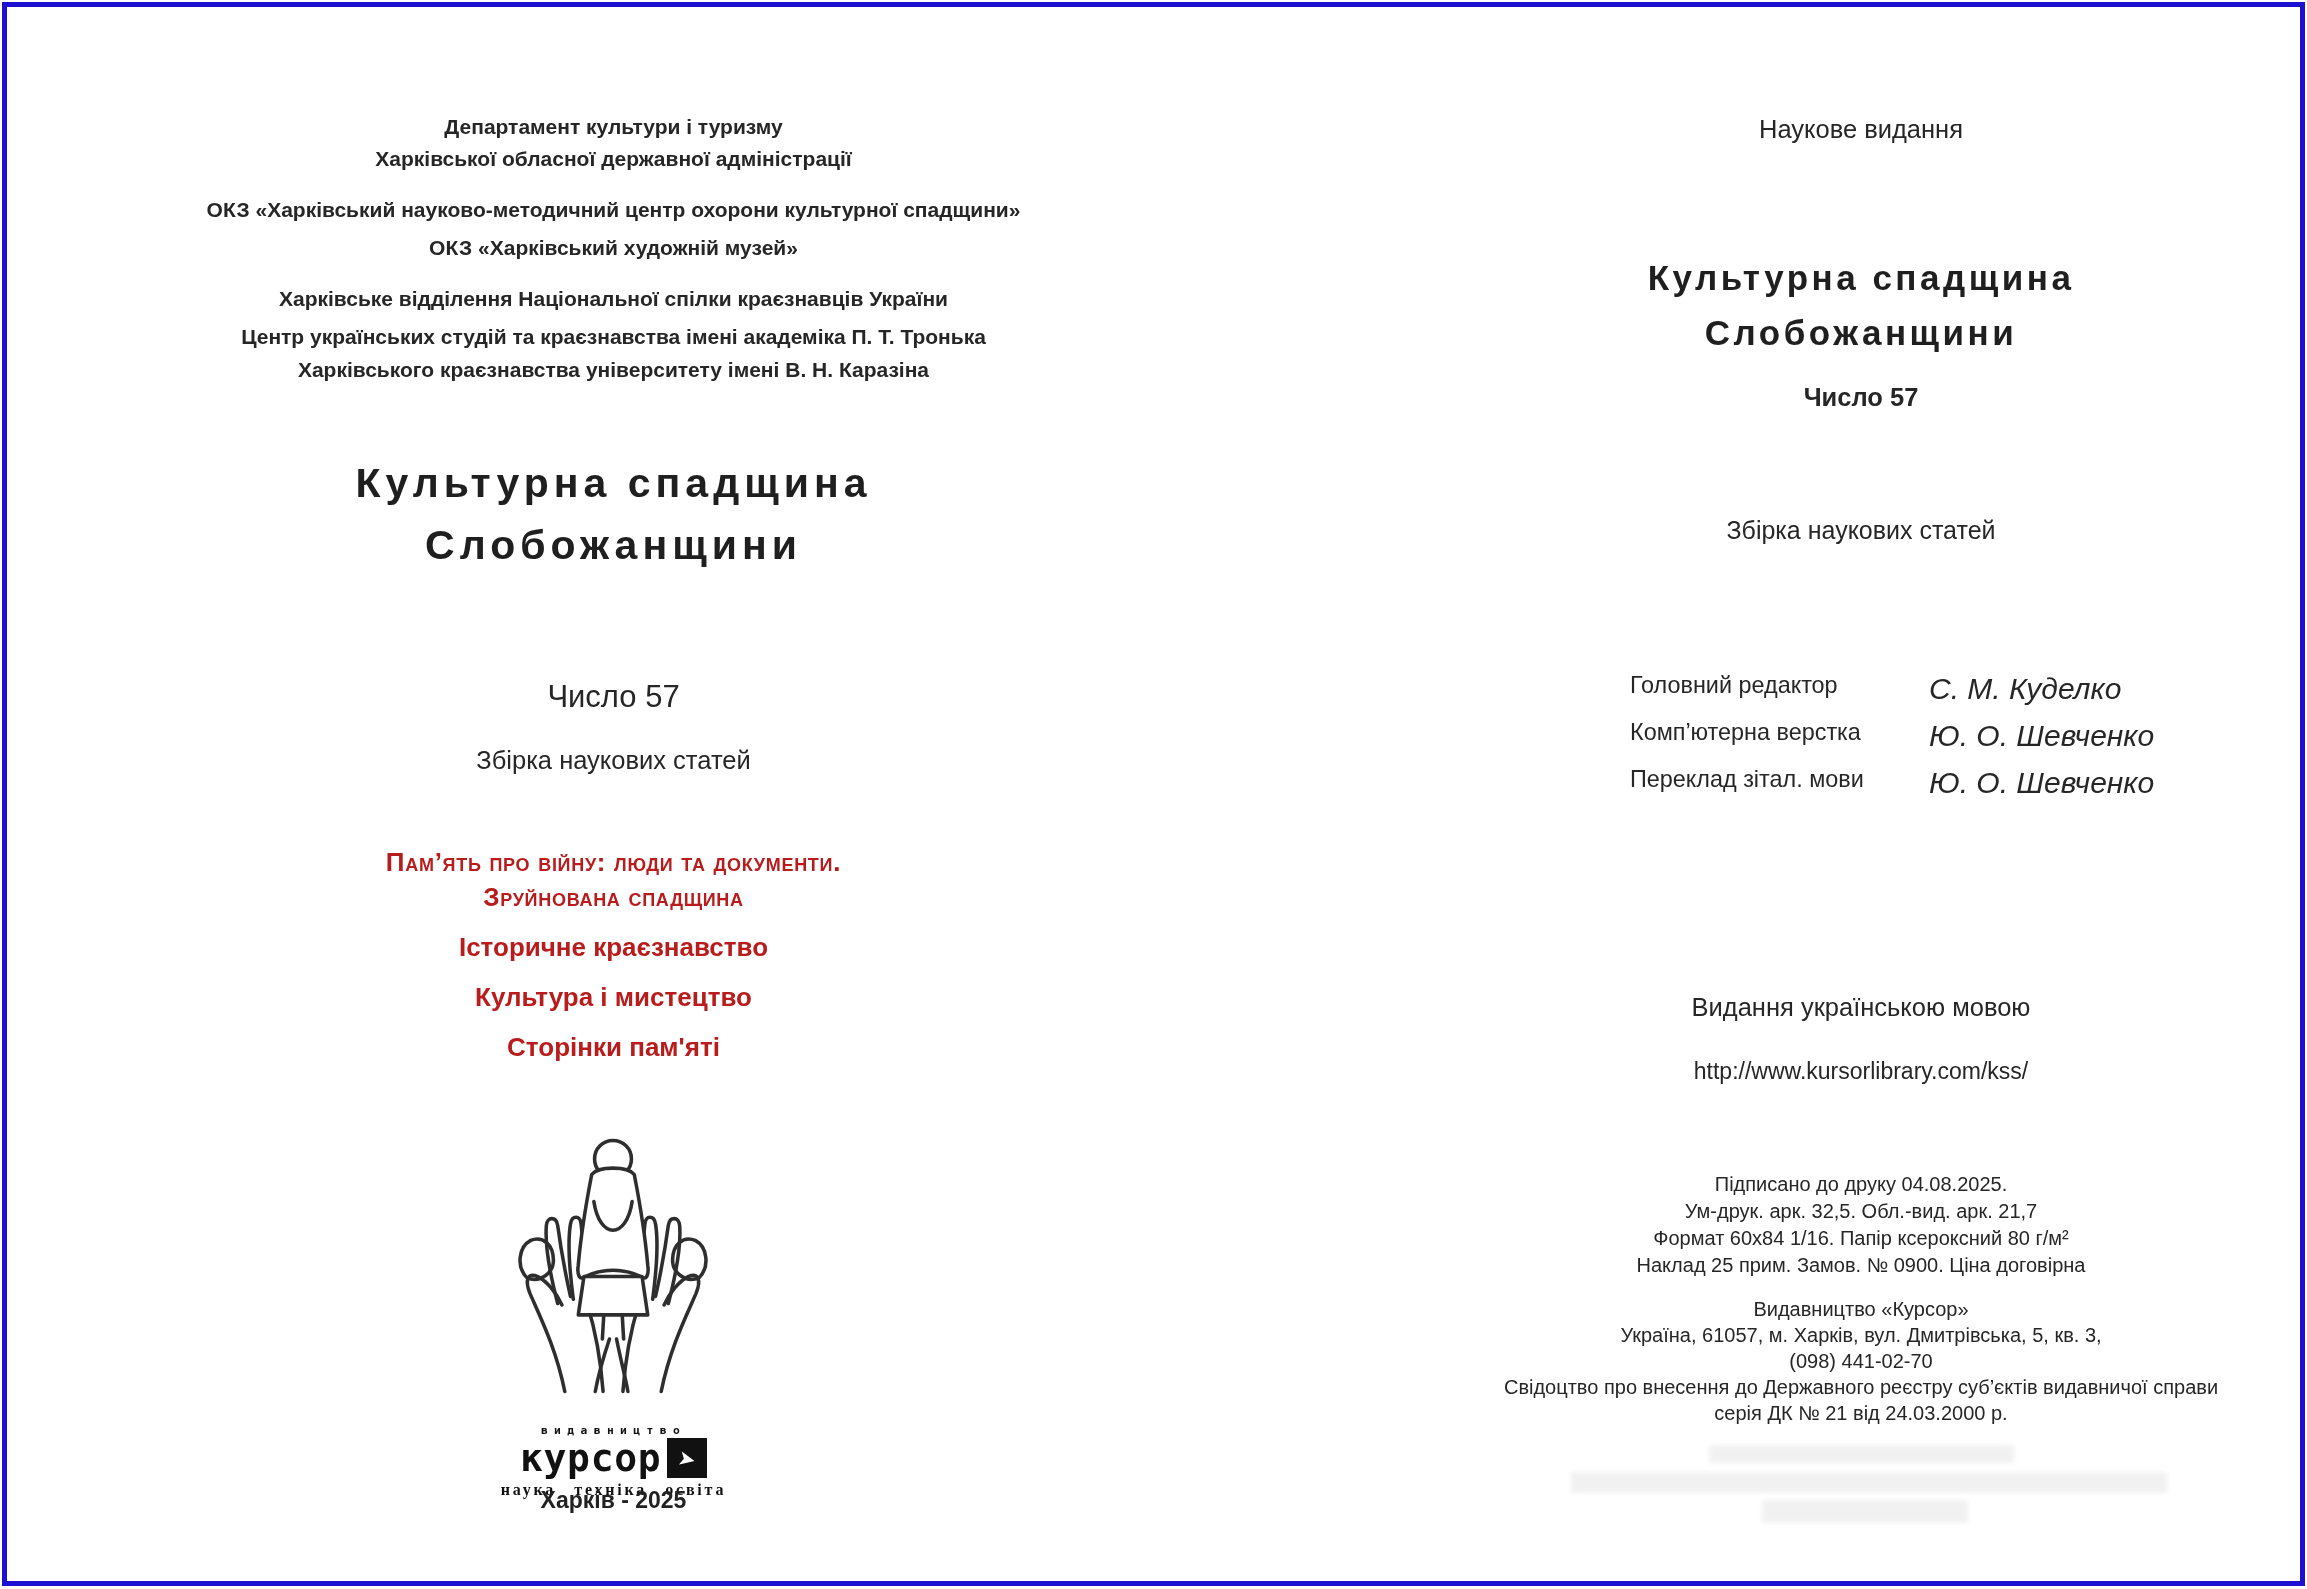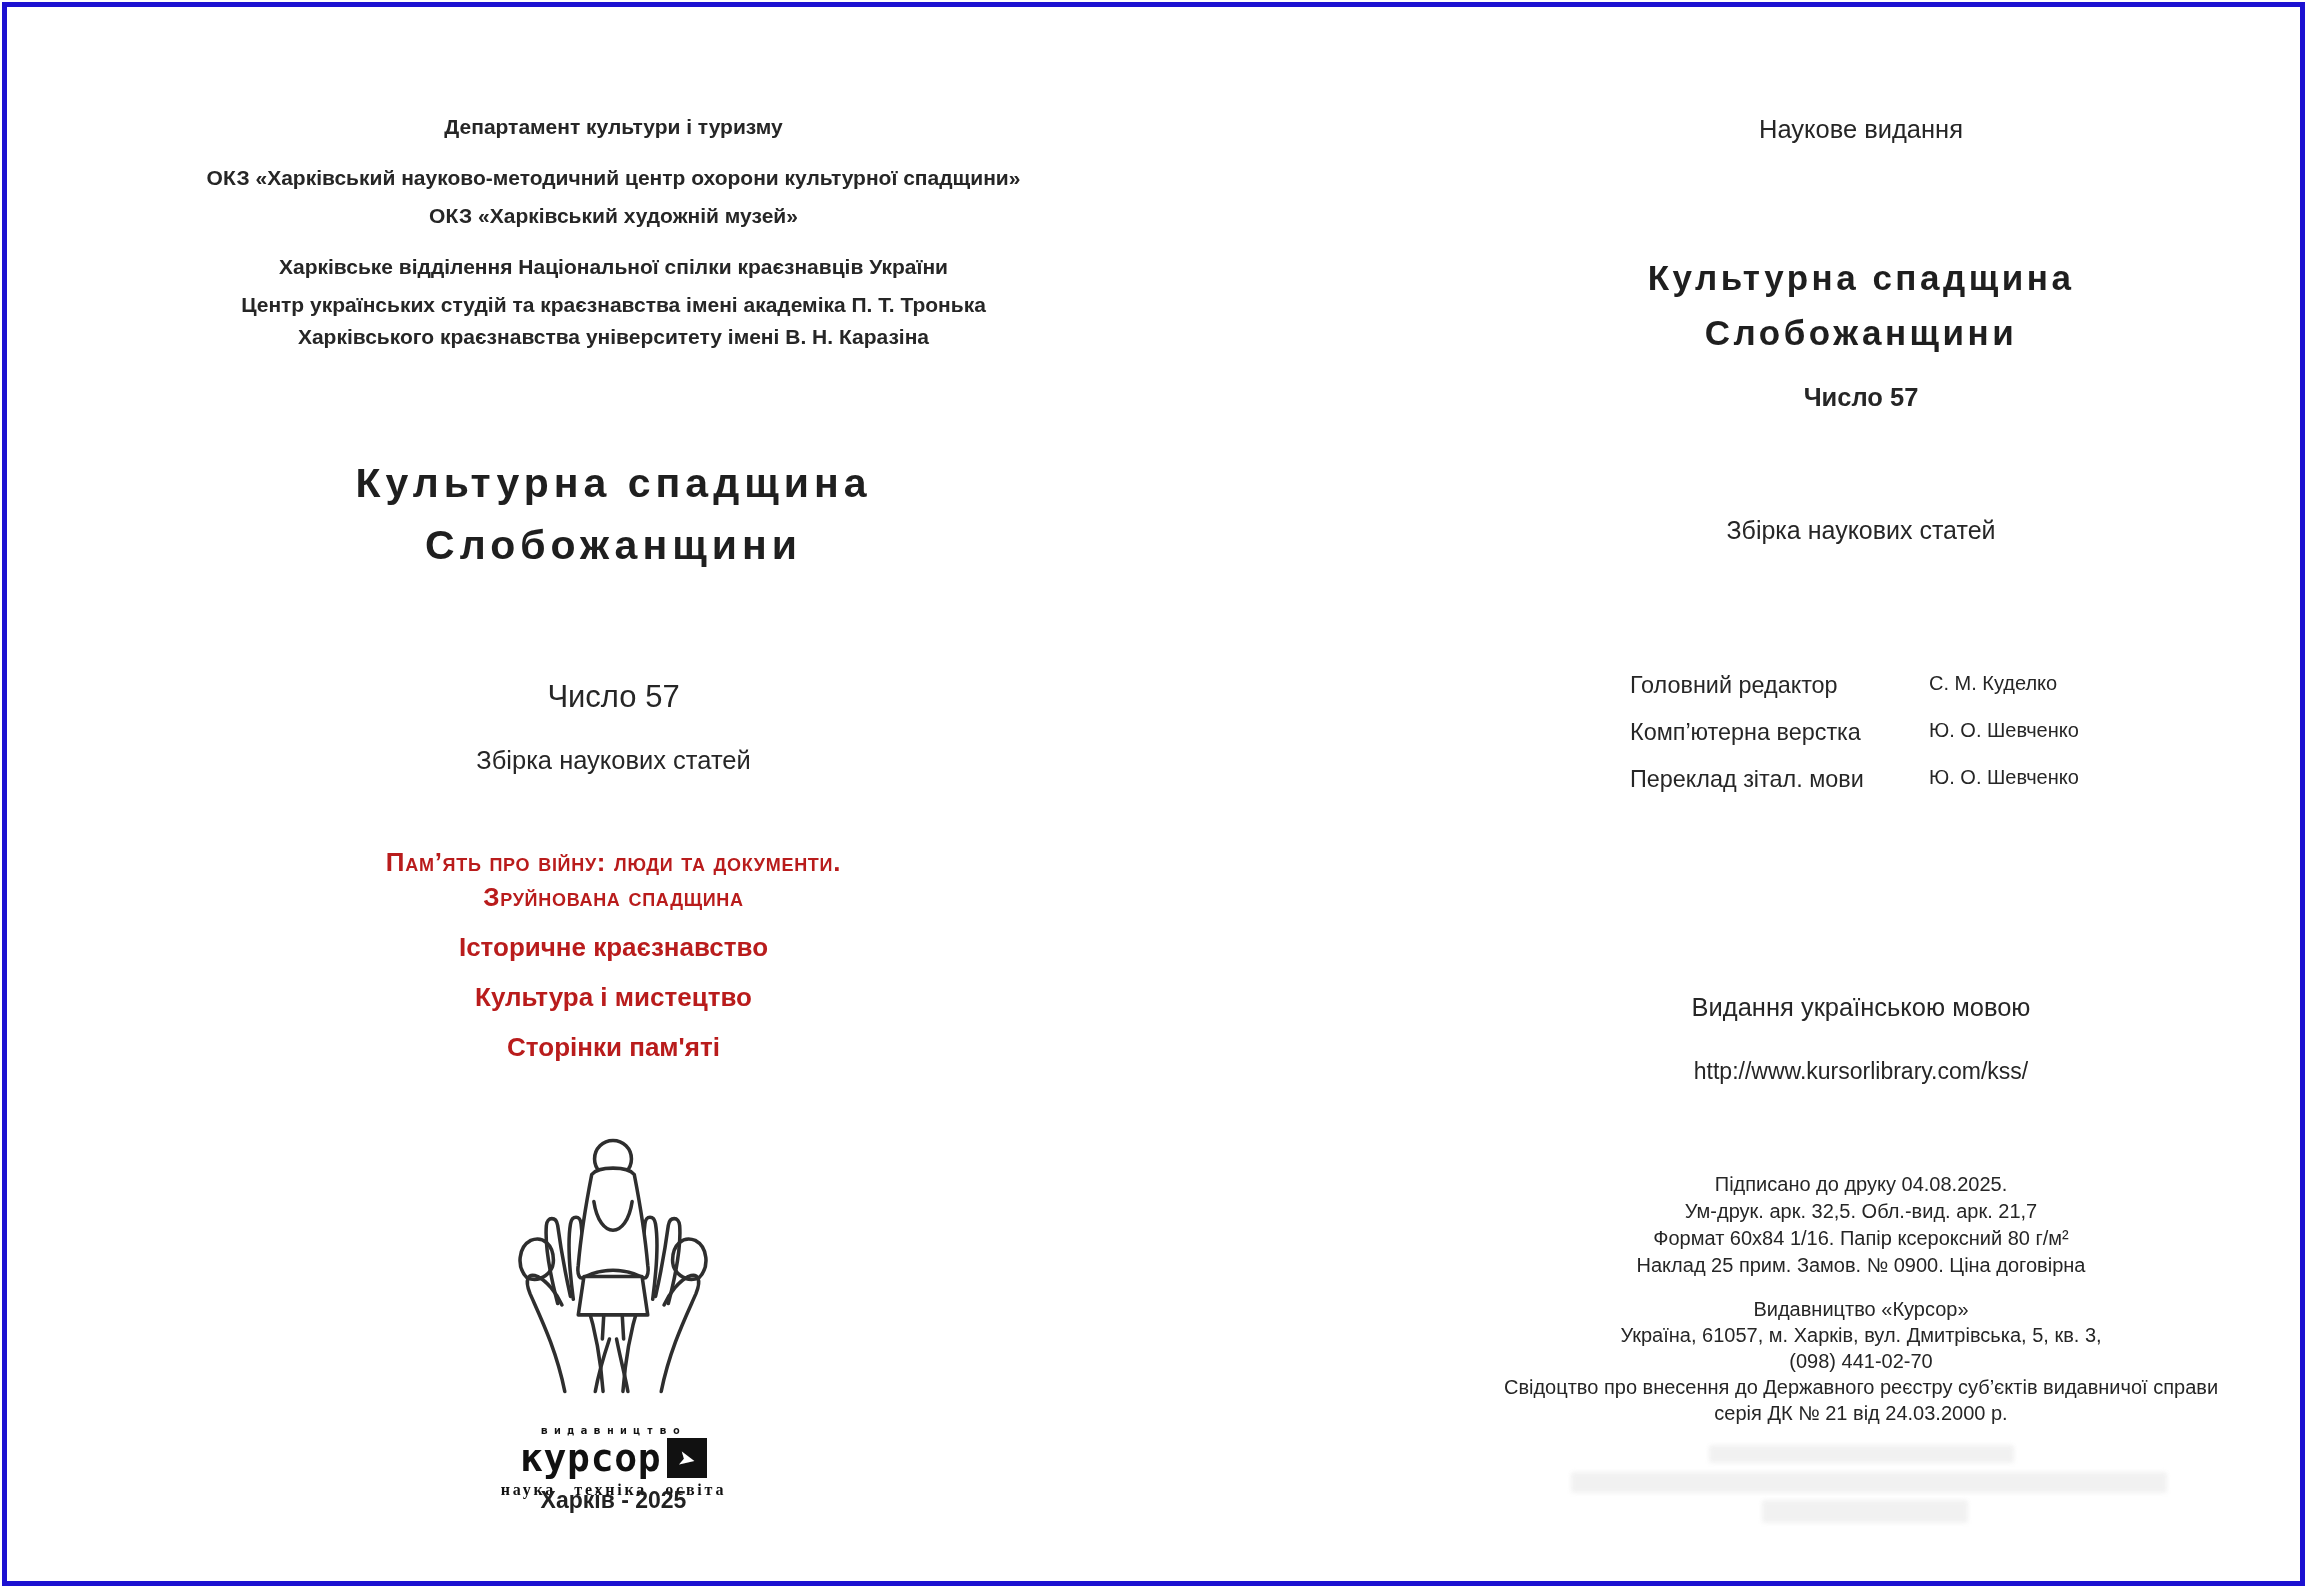--- a/index.html
+++ b/index.html
@@ -52,21 +52,21 @@
   
   .col-right{left:1294px;width:1134px;}
   .edition-type{top:115px;font-size:25.5px;}
   .big-title-r{top:250px;font-size:35px;line-height:55px;font-weight:bold;letter-spacing:3.5px;color:#1f1f1f;}
   .issue-r{top:383px;font-size:25.5px;font-weight:bold;}
   .subtitle-r{top:516px;font-size:25px;}
 
   .staff{top:672px;height:156px;}
   .staff-row{position:absolute;left:0;width:100%;height:33px;}
   .staff-row .role{position:absolute;left:336px;font-size:23.4px;}
-  .staff-row .name{position:absolute;left:635px;font-size:20px;}
+  .staff-row .name{position:absolute;left:635px;font-size:30px;font-style:italic;}
   .sr0{top:0;} .sr1{top:47px;} .sr2{top:94px;}
 
   .language-note{top:993px;font-size:25.5px;}
   .url-line{top:1058px;font-size:23px;}
 
   .print-info{top:1171px;}
   .print-info p{margin:0;font-size:20px;line-height:27px;}
 
   .publisher-info{top:1296px;}
   .publisher-info p{margin:0;font-size:20px;line-height:26px;}
@@ -82,20 +82,21 @@
 </head>
 <body>
 
 <div class="canvas">
   <div class="frame"></div>
 
   <section>
 
     <div class="abs col-left publishers ctr">
       <p class="pub">Департамент культури і туризму</p>
+      <p class="pub m8">Харківської обласної державної адміністрації</p>
       <p class="pub m18">ОКЗ «Харківський науково-методичний центр охорони культурної спадщини»</p>
       <p class="pub m14">ОКЗ «Харківський художній музей»</p>
       <p class="pub m18">Харківське відділення Національної спілки краєзнавців України</p>
       <p class="pub m14">Центр українських студій та краєзнавства імені академіка П. Т. Тронька</p>
       <p class="pub m8">Харківського краєзнавства університету імені В. Н. Каразіна</p>
     </div>
 
     <h1 class="abs col-left big-title ctr" style="margin:0;">
       <div>Культурна спадщина</div>
       <div>Слобожанщини</div>

